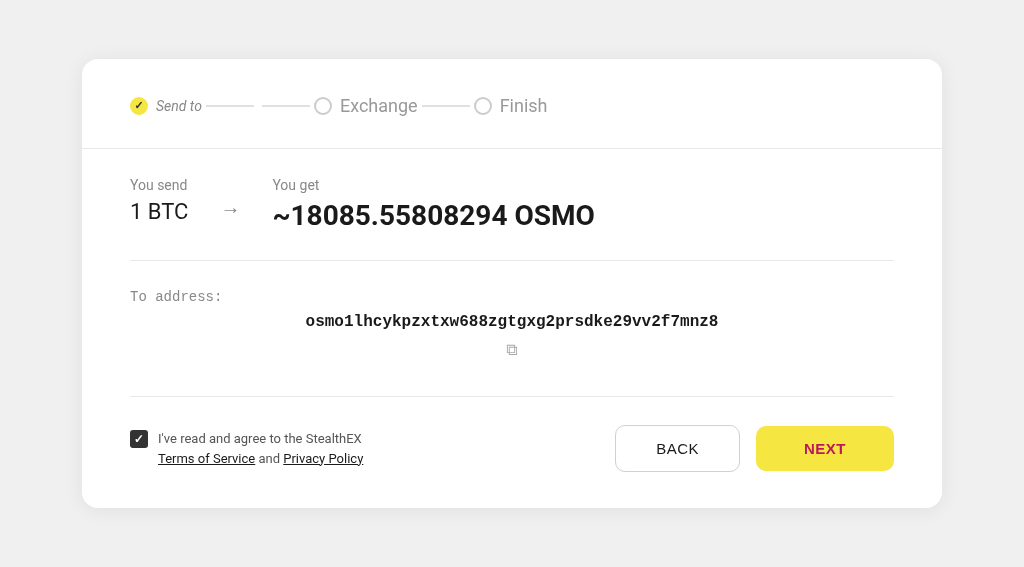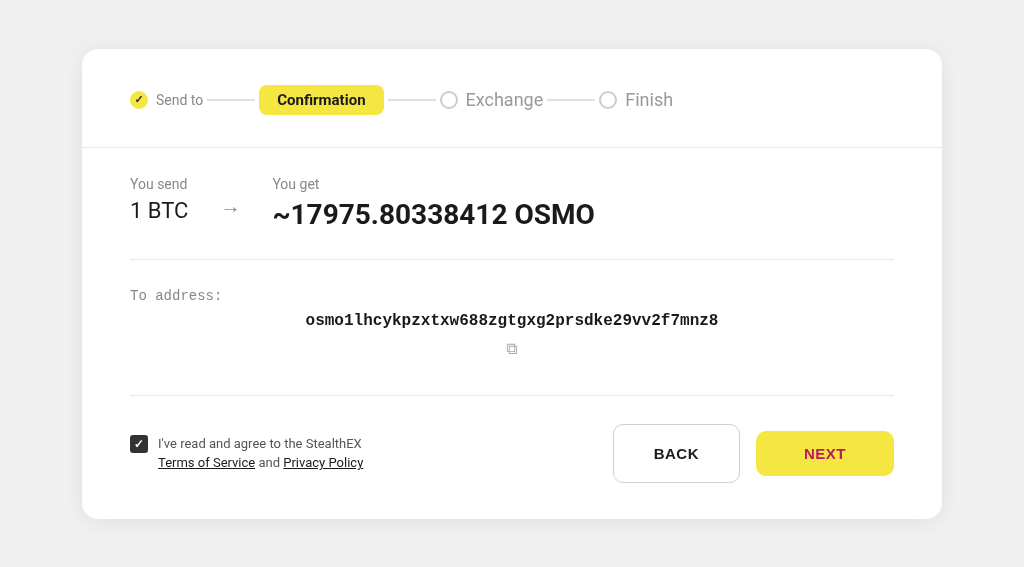--- a/index.html
+++ b/index.html
@@ -65,20 +65,21 @@
       background: #f5e642;
       color: #1a1a1a;
       font-weight: 700;
       padding: 6px 18px;
       border-radius: 8px;
       font-size: 15px;
     }
     .step-label.done-label {
       color: #888;
       font-size: 14px;
+      font-style: italic;
     }
     .step-line {
       width: 48px;
       height: 2px;
       background: #e0e0e0;
       margin: 0 4px;
     }
 
     
     .divider {
@@ -198,23 +199,23 @@
     }
     .buttons {
       display: flex;
       gap: 16px;
       align-items: center;
     }
     .btn-back {
       border: 1.5px solid #d0d0d0;
       background: #fff;
       border-radius: 10px;
-      padding: 20px 40px;
+      padding: 14px 40px;
       font-size: 15px;
-      font-weight: 700;
+      font-weight: 400;
       color: #1a1a1a;
       cursor: pointer;
       letter-spacing: 0.5px;
     }
     .btn-next {
       background: #f5e642;
       border: none;
       border-radius: 10px;
       padding: 14px 48px;
       font-size: 15px;
@@ -232,23 +233,20 @@
   <div class="stepper">
 
     <div class="step">
       <div class="step-dot done">
         <span class="checkmark">✓</span>
       </div>
       <span class="step-label done-label">Send to</span>
     </div>
     <div class="step-line"></div>
 
-    <div class="step">
-      <span class="step-label active">Confirmation</span>
-    </div>
     <div class="step-line"></div>
 
     <div class="step">
       <div class="step-dot inactive"></div>
       <span class="step-label">Exchange</span>
     </div>
     <div class="step-line"></div>
 
     <div class="step">
       <div class="step-dot inactive"></div>
@@ -259,21 +257,21 @@
   <hr class="divider">
 
   <div class="exchange-section">
     <div class="exchange-left">
       <div class="exchange-label">You send</div>
       <div class="exchange-value">1 BTC</div>
     </div>
     <div class="arrow-icon">→</div>
     <div class="exchange-right">
       <div class="exchange-label">You get</div>
-      <div class="exchange-value-large">~17975.80338412 OSMO</div>
+      <div class="exchange-value-large">~18085.55808294 OSMO</div>
     </div>
   </div>
 
   <div class="address-section">
     <div class="address-label">To address:</div>
     <div class="address-row">
       <span class="address-value">osmo1lhcykpzxtxw688zgtgxg2prsdke29vv2f7mnz8</span>
       <span class="copy-icon" title="Copy address">⧉</span>
     </div>
   </div>

